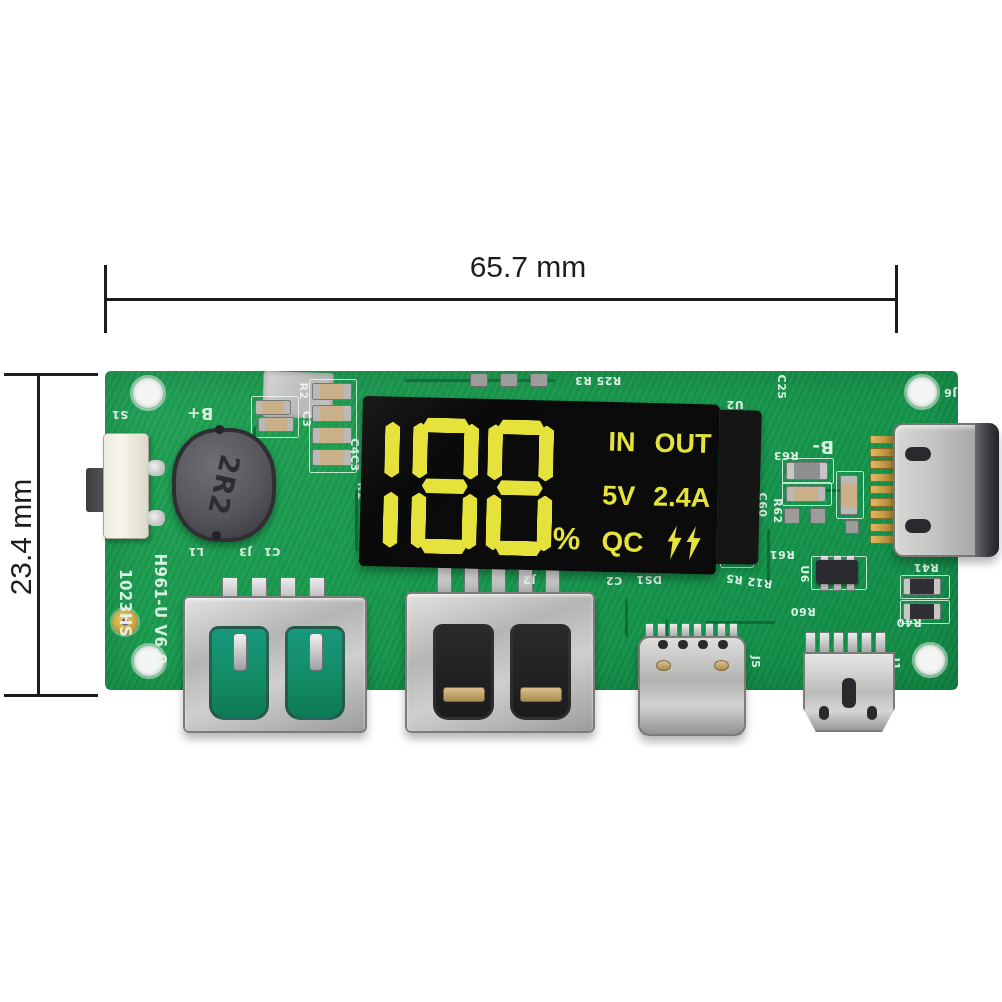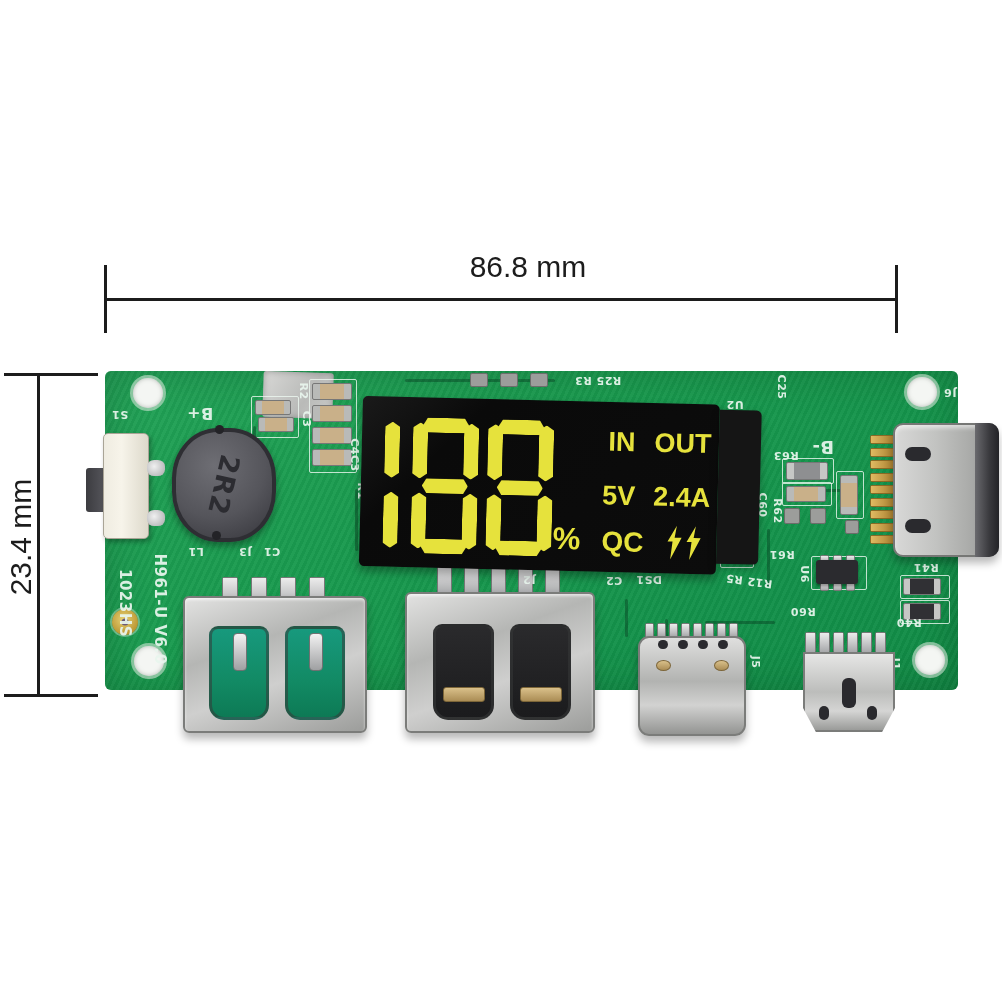--- a/index.html
+++ b/index.html
@@ -92,21 +92,21 @@
 </style>
 </head>
 <body>
 
 <div class="stage">
 
   <div>
     <div class="dim-line" style="left:104px;top:298px;width:794px;height:3px;"></div>
     <div class="dim-line" style="left:104px;top:265px;width:3px;height:68px;"></div>
     <div class="dim-line" style="left:895px;top:265px;width:3px;height:68px;"></div>
-    <div class="dim-label" style="left:528px;top:250px;transform:translateX(-50%);">86.8 mm</div>
+    <div class="dim-label" style="left:528px;top:250px;transform:translateX(-50%);">65.7 mm</div>
   </div>
 
   <div>
     <div class="dim-line" style="left:37px;top:373px;width:3px;height:324px;"></div>
     <div class="dim-line" style="left:4px;top:373px;width:94px;height:3px;"></div>
     <div class="dim-line" style="left:4px;top:694px;width:94px;height:3px;"></div>
     <div class="dim-label" style="left:21px;top:537px;transform:translate(-50%,-50%) rotate(-90deg);">23.4 mm</div>
   </div>
 
   <div class="pcb" id="pcb">

